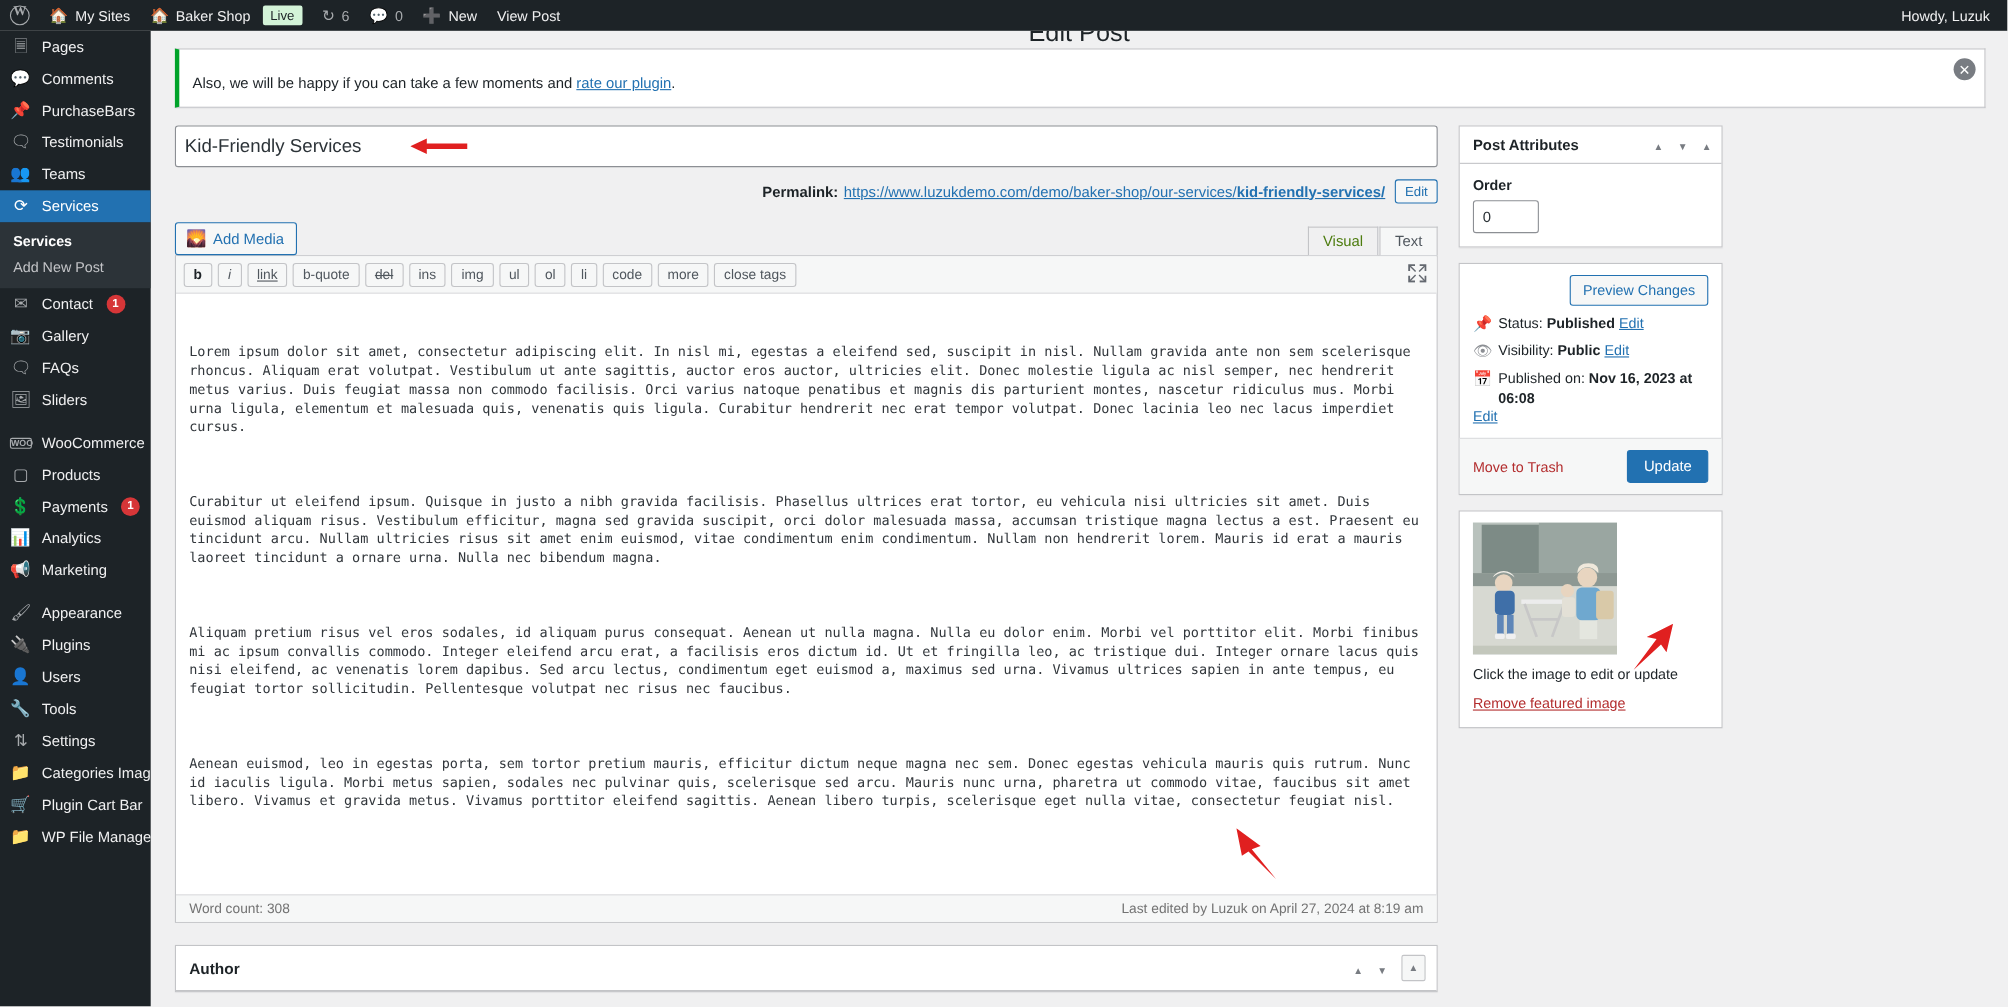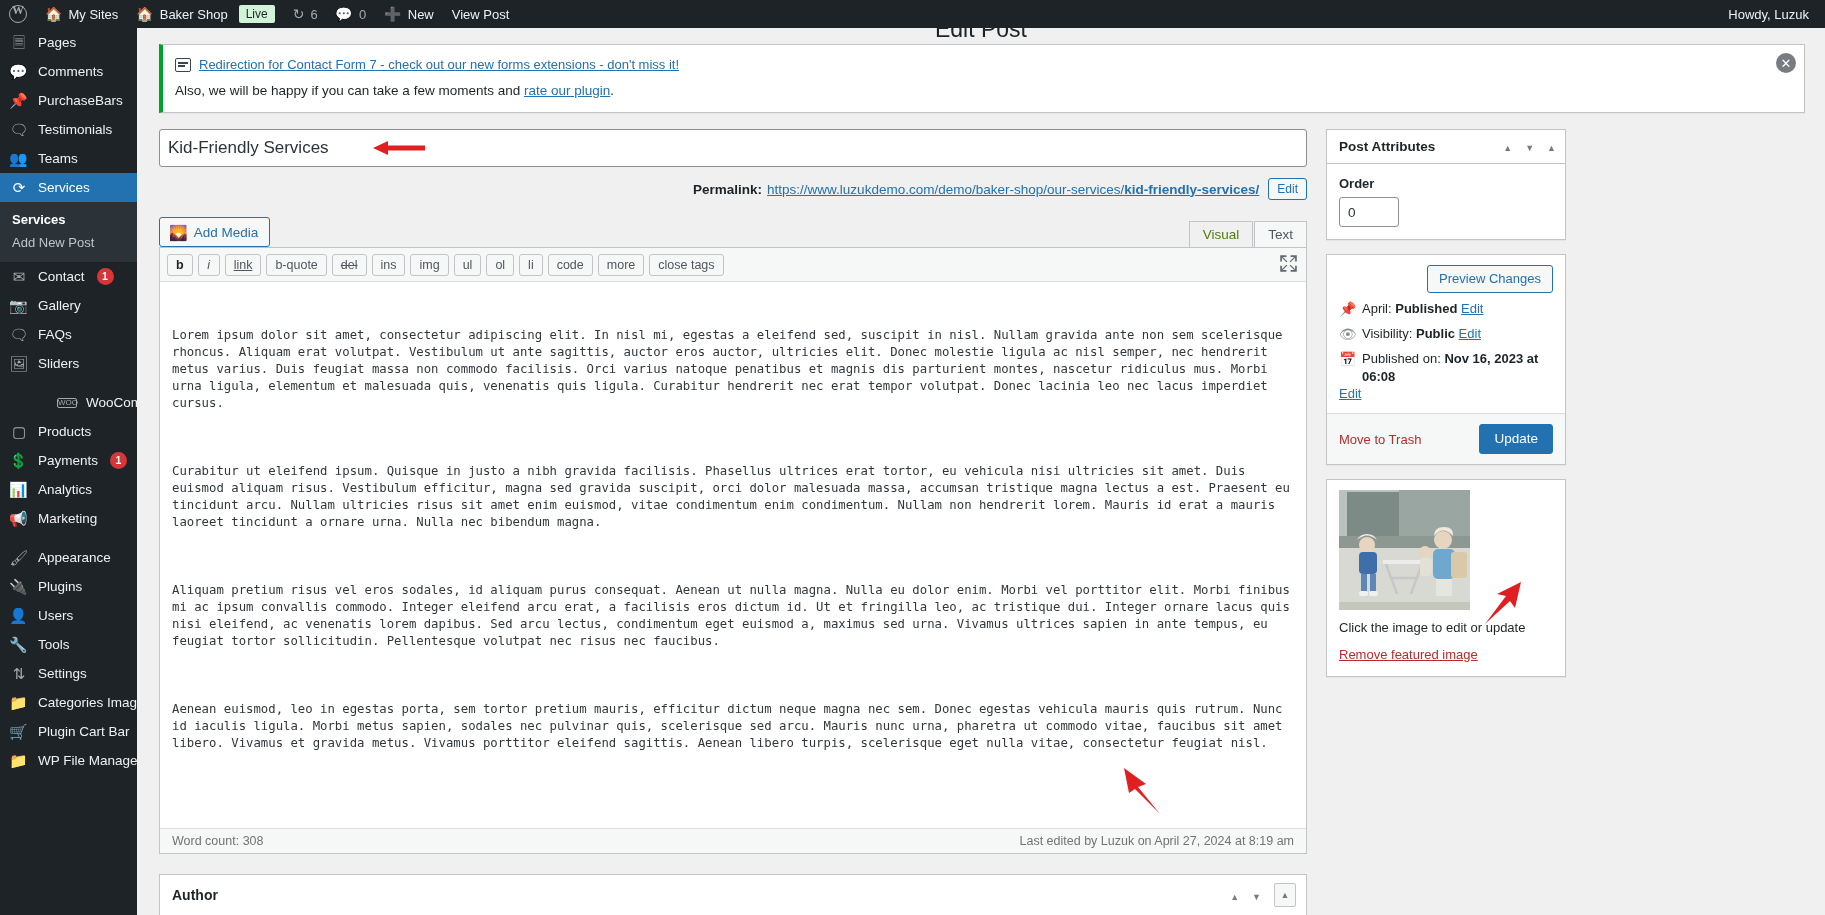--- a/index.html
+++ b/index.html
@@ -357,21 +357,21 @@
     <span>FAQs</span>
   </div>
   <div class="menu-item">
     <span class="mi-icon">🖼</span>
     <span>Sliders</span>
   </div>
 
   <div class="menu-sep"></div>
 
   <div class="menu-item">
-    <span class="mi-icon" style="font-size:8px;font-weight:400;border:1.5px solid #a7aaad;border-radius:2px;width:18px;margin-left:48px;">WOO</span>
+    <span class="mi-icon" style="font-size:8px;font-weight:700;border:1.5px solid #a7aaad;border-radius:2px;width:18px;">WOO</span>
     <span>WooCommerce</span>
   </div>
   <div class="menu-item">
     <span class="mi-icon">▢</span>
     <span>Products</span>
   </div>
   <div class="menu-item">
     <span class="mi-icon">💲</span>
     <span>Payments</span>
     <span class="awn">1</span>
@@ -424,27 +424,20 @@
 <div id="wpbody">
 
   <div id="page-head">
     <div class="page-title-row">
       <span>Edit Post</span>
       <button class="add-new-btn">Add New Post</button>
     </div>
   </div>
 
   <div id="notice">
-    <div class="nrow1">
-      <span class="cf7-icon">
-          <i></i>
-          <i></i>
-        </span>
-      <a href="#">Redirection for Contact Form 7 - check out our new forms extensions - don't miss it!</a>
-    </div>
     <div class="nrow2">
       <span>Also, we will be happy if you can take a few moments and </span><a href="#">rate our plugin</a><span>.</span>
     </div>
     <div class="notice-dismiss">✕</div>
   </div>
 
   <div id="post-body">
 
     <div id="post-body-left">
 
@@ -538,21 +531,21 @@
           <input class="order-input" type="text" value="0" style="">
         </div>
       </div>
 
       <div class="postbox">
         <div class="submitbox-top">
           <button class="preview-btn">Preview Changes</button>
         </div>
         <div class="misc-pub">
           <span class="dash">📌</span>
-          <span><span>April:</span> <b>Published</b> <a href="#">Edit</a></span>
+          <span><span>Status:</span> <b>Published</b> <a href="#">Edit</a></span>
         </div>
         <div class="misc-pub">
           <span class="dash">👁</span>
           <span><span>Visibility:</span> <b>Public</b> <a href="#">Edit</a></span>
         </div>
         <div class="misc-pub">
           <span class="dash">📅</span>
           <span><span>Published on:</span> <b>Nov 16, 2023 at 06:08</b></span>
         </div>
         <div class="edit-line">

